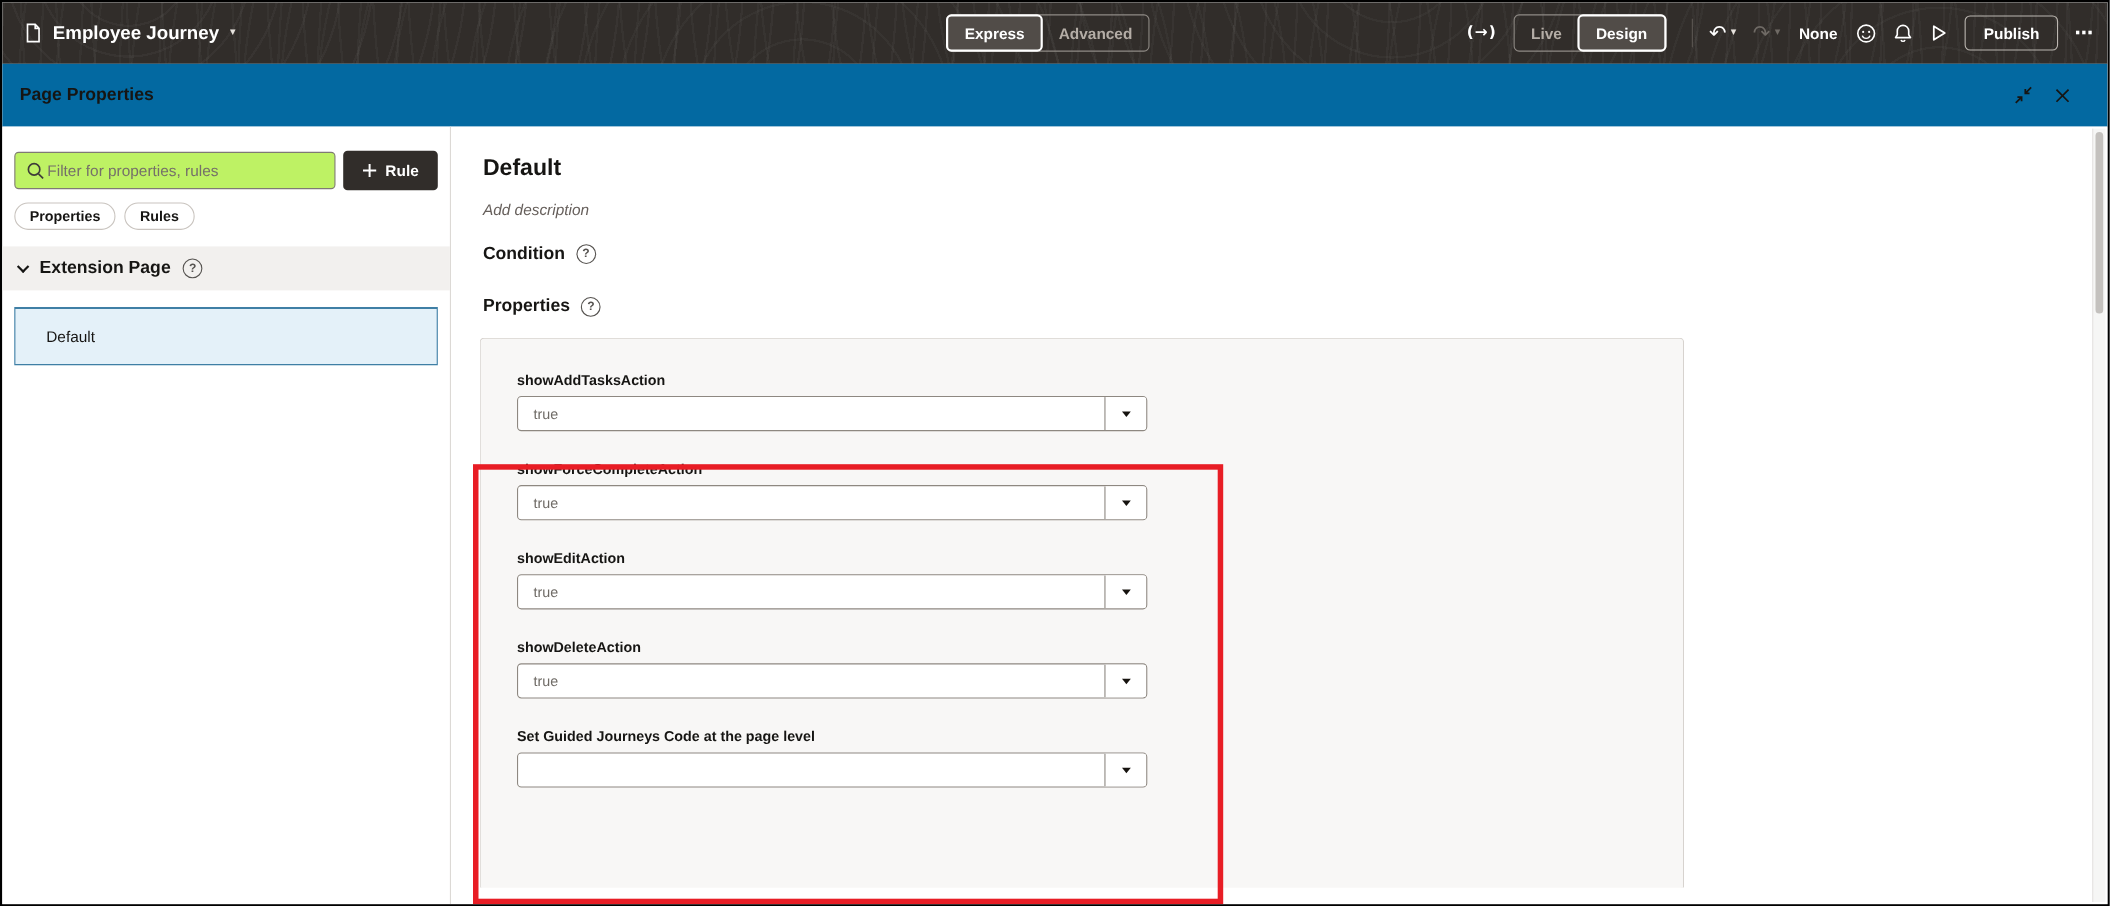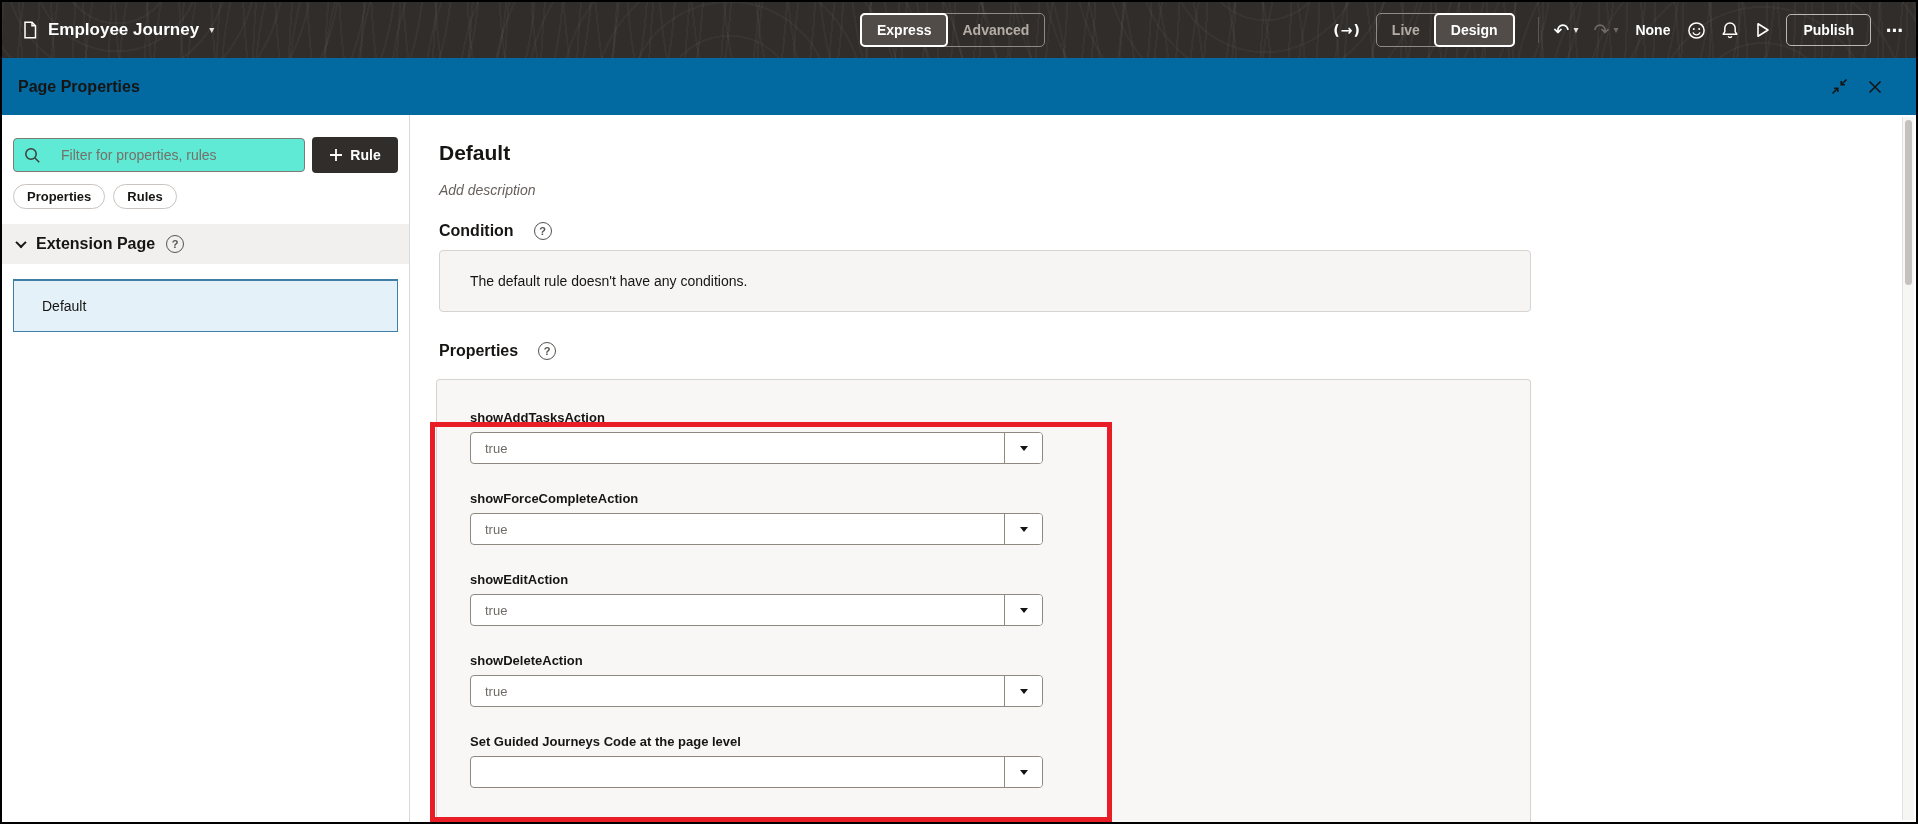--- a/index.html
+++ b/index.html
@@ -58,22 +58,22 @@
     height:57px; background:#0369a1; display:flex; align-items:center;
     position:relative;
   }
   .props-title { margin-left:16px; font-size:16px; font-weight:bold; }
   .ph-icons { position:absolute; right:34px; display:flex; align-items:center; gap:20px; }
   
   .body { position:relative; display:flex; height:707px; overflow:hidden; }
   .left-panel { width:408px; min-width:408px; background:#fff; border-right:1px solid #dcd9d5; }
   .search-row { display:flex; gap:7px; margin:23px 11px 0 11px; }
   .search-box {
-    display:flex; align-items:center; gap:20px; padding:0 10px;
-    border:1px solid #7f7a74; border-radius:4px; height:34px; background:#5eead4;
+    display:flex; align-items:center; gap:2px; padding:0 10px;
+    border:1px solid #7f7a74; border-radius:4px; height:34px; background:#bef264;
   }
   .search-box.wide { width:292px; }
   .placeholder { font-size:14px; color:#757069; white-space:nowrap; overflow:hidden; }
   .rule-btn {
     width:86px; height:36px; margin-top:-1px; background:#312d2a; border-radius:4px;
     display:flex; align-items:center; justify-content:center; gap:7px;
     color:#fff; font-size:14px; font-weight:bold;
   }
   .pills { display:flex; gap:8px; margin:11px 11px 0 11px; }
   .pill {
@@ -96,21 +96,21 @@
   }
   .rule-item {
     margin:15px 11px 0 11px; height:53px; background:#e4f1f9;
     border:1px solid #3f7fa5; border-top-width:2px;
     display:flex; align-items:center; padding-left:28px; font-size:14px;
   }
   
   .content { flex:1; padding-left:29px; position:relative; background:#fff; }
   .main-title { margin-top:26px; font-size:21px; font-weight:bold; }
   .main-desc { margin-top:17px; font-size:14px; font-style:italic; color:#665f5b; }
-  .h-row { display:flex; align-items:flex-start; gap:20px; }
+  .h-row { display:flex; align-items:flex-start; gap:10px; }
   .h-row.condition { margin-top:24px; }
   .h-row.properties { margin-top:30px; }
   .h-label { font-size:16px; font-weight:bold; }
   .condition-box {
     margin-top:10px; width:1092px; height:62px; background:#f6f5f3;
     border:1px solid #d7d3cf; border-radius:4px;
     display:flex; align-items:center; padding-left:30px; font-size:14px;
   }
   .filter-box { margin-top:18px; width:402px; height:32px; }
   .props-panel {
@@ -268,23 +268,20 @@
     </aside>
 
     <main class="content">
       <h1 class="main-title">Default</h1>
       <div class="main-desc">Add description</div>
 
       <div class="h-row condition">
         <span class="h-label">Condition</span>
         <span class="help-icon">?</span>
       </div>
-      <div class="condition-box">
-        <span>The default rule doesn't have any conditions.</span>
-      </div>
 
       <div class="h-row properties">
         <span class="h-label">Properties</span>
         <span class="help-icon">?</span>
       </div>
 
       <div class="props-panel">
 
         <div class="prop-row">
           <div class="prop-label">showAddTasksAction</div>

